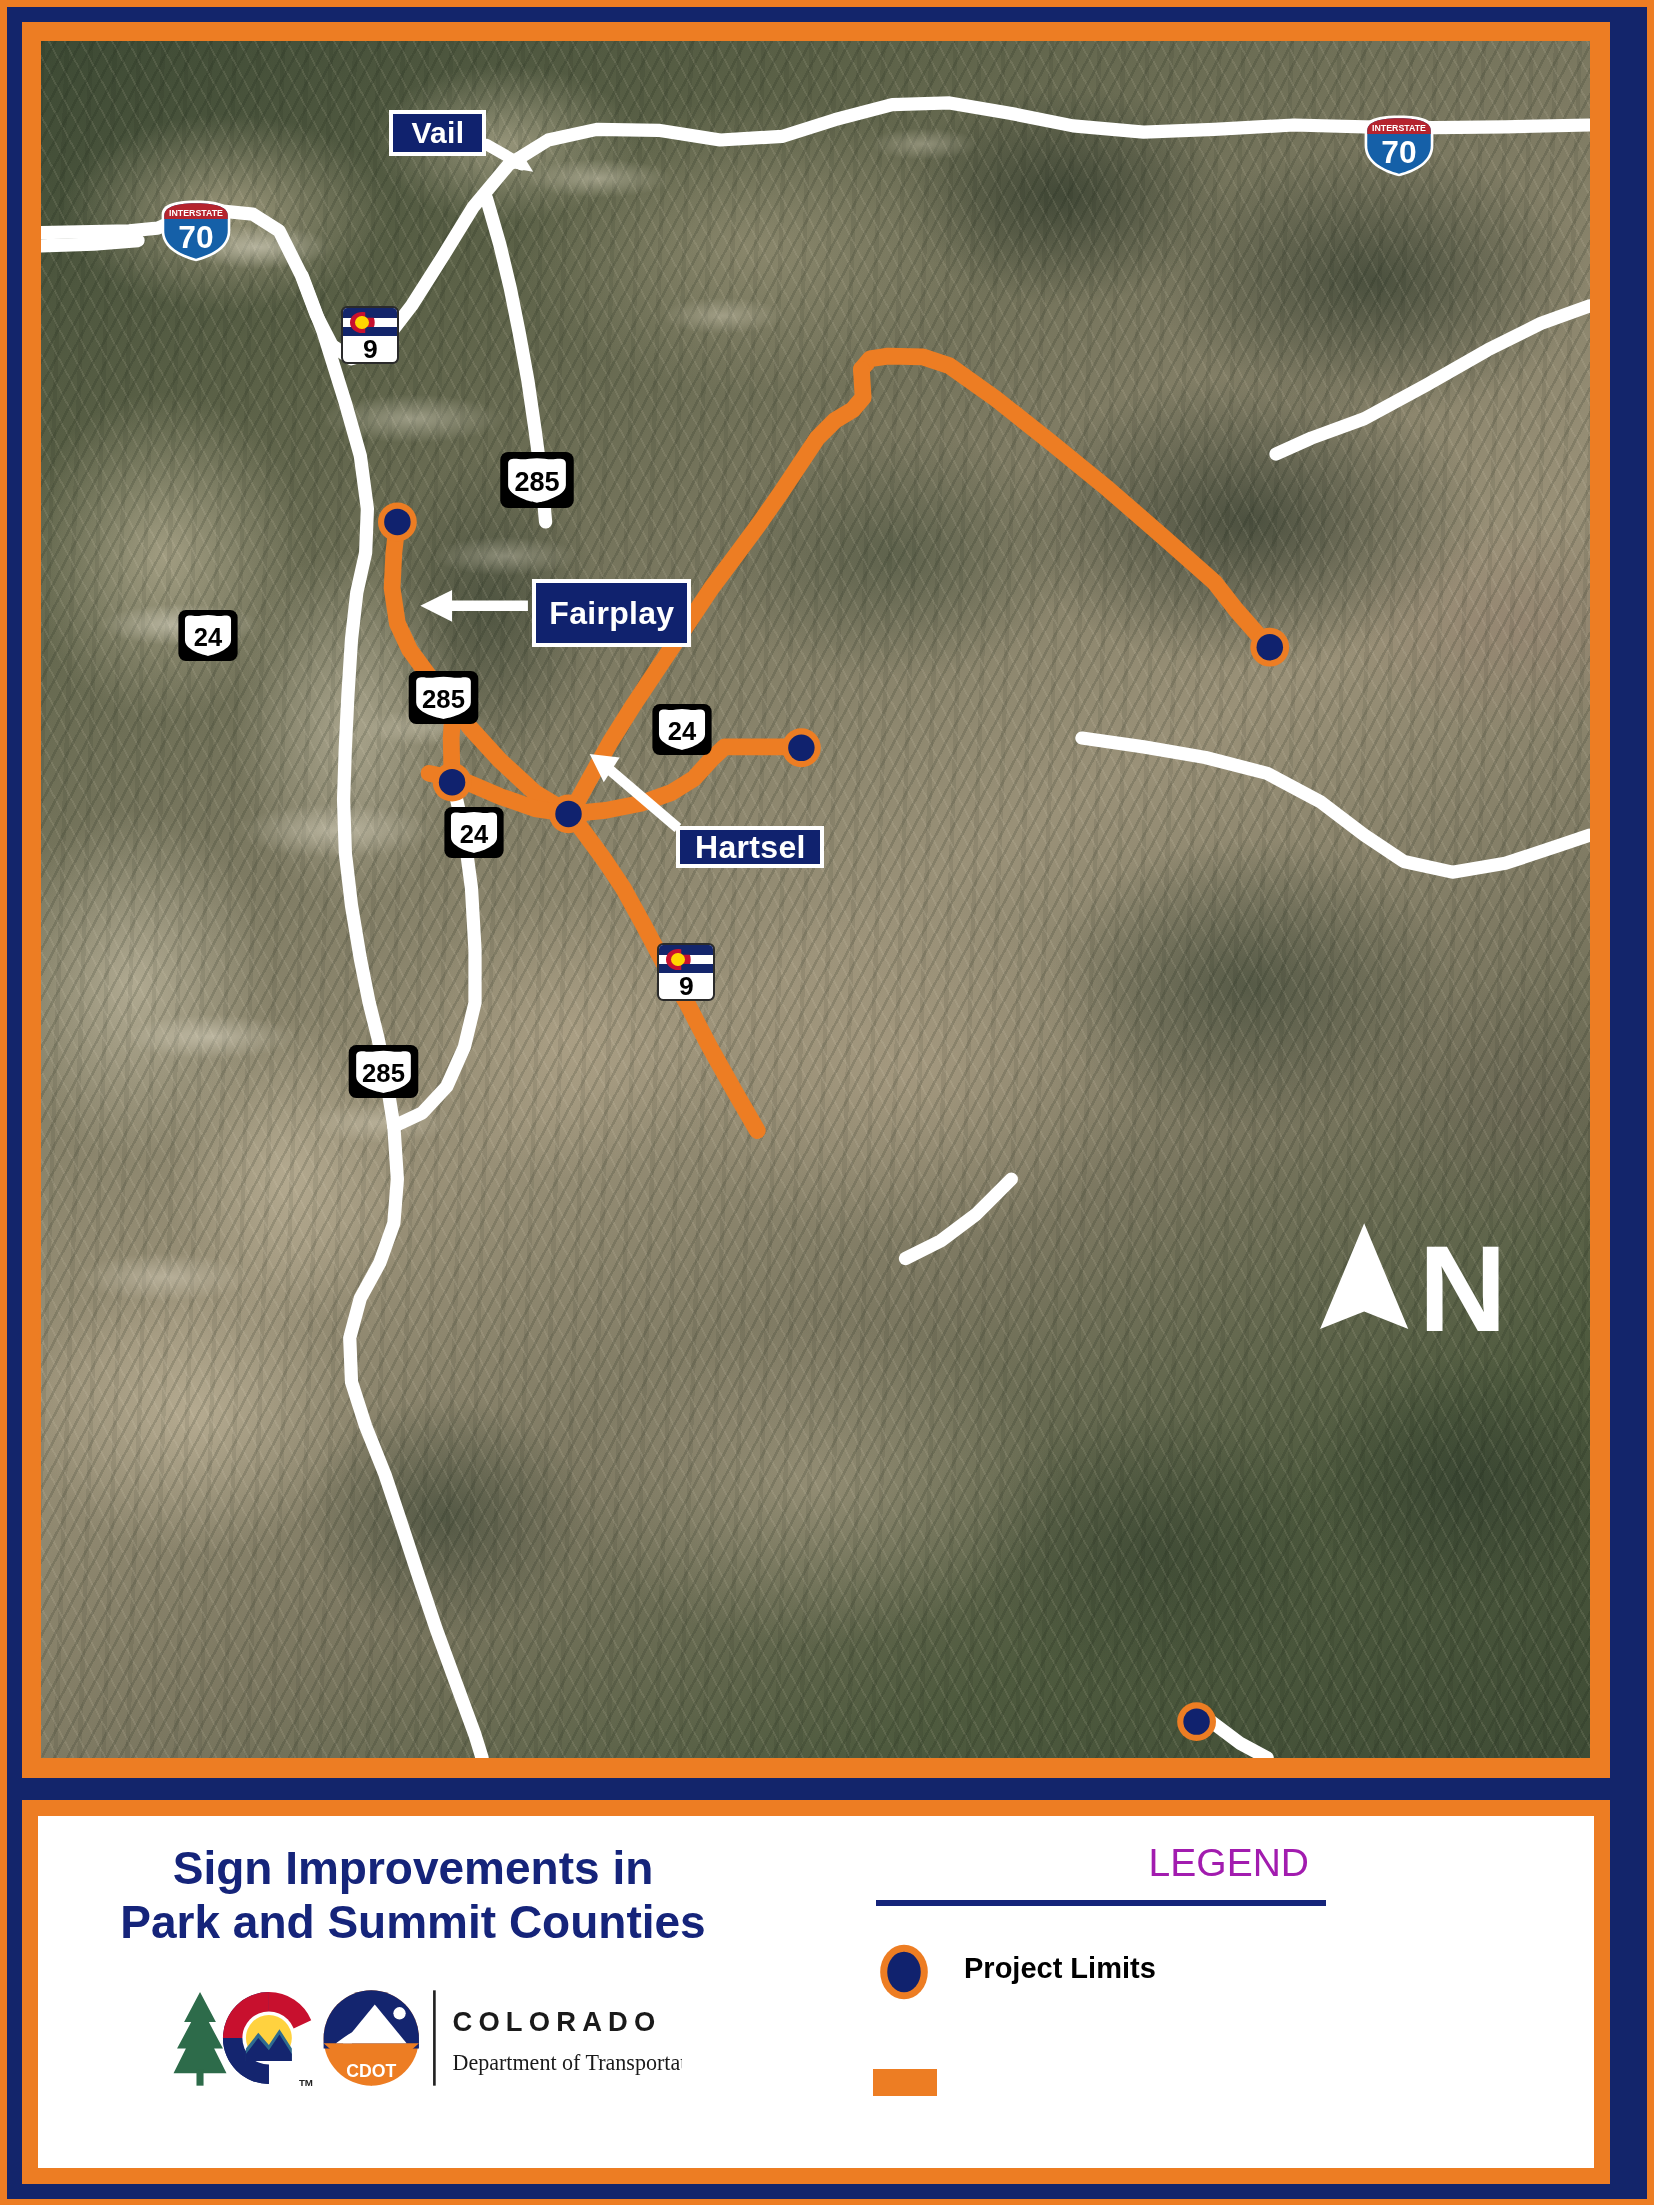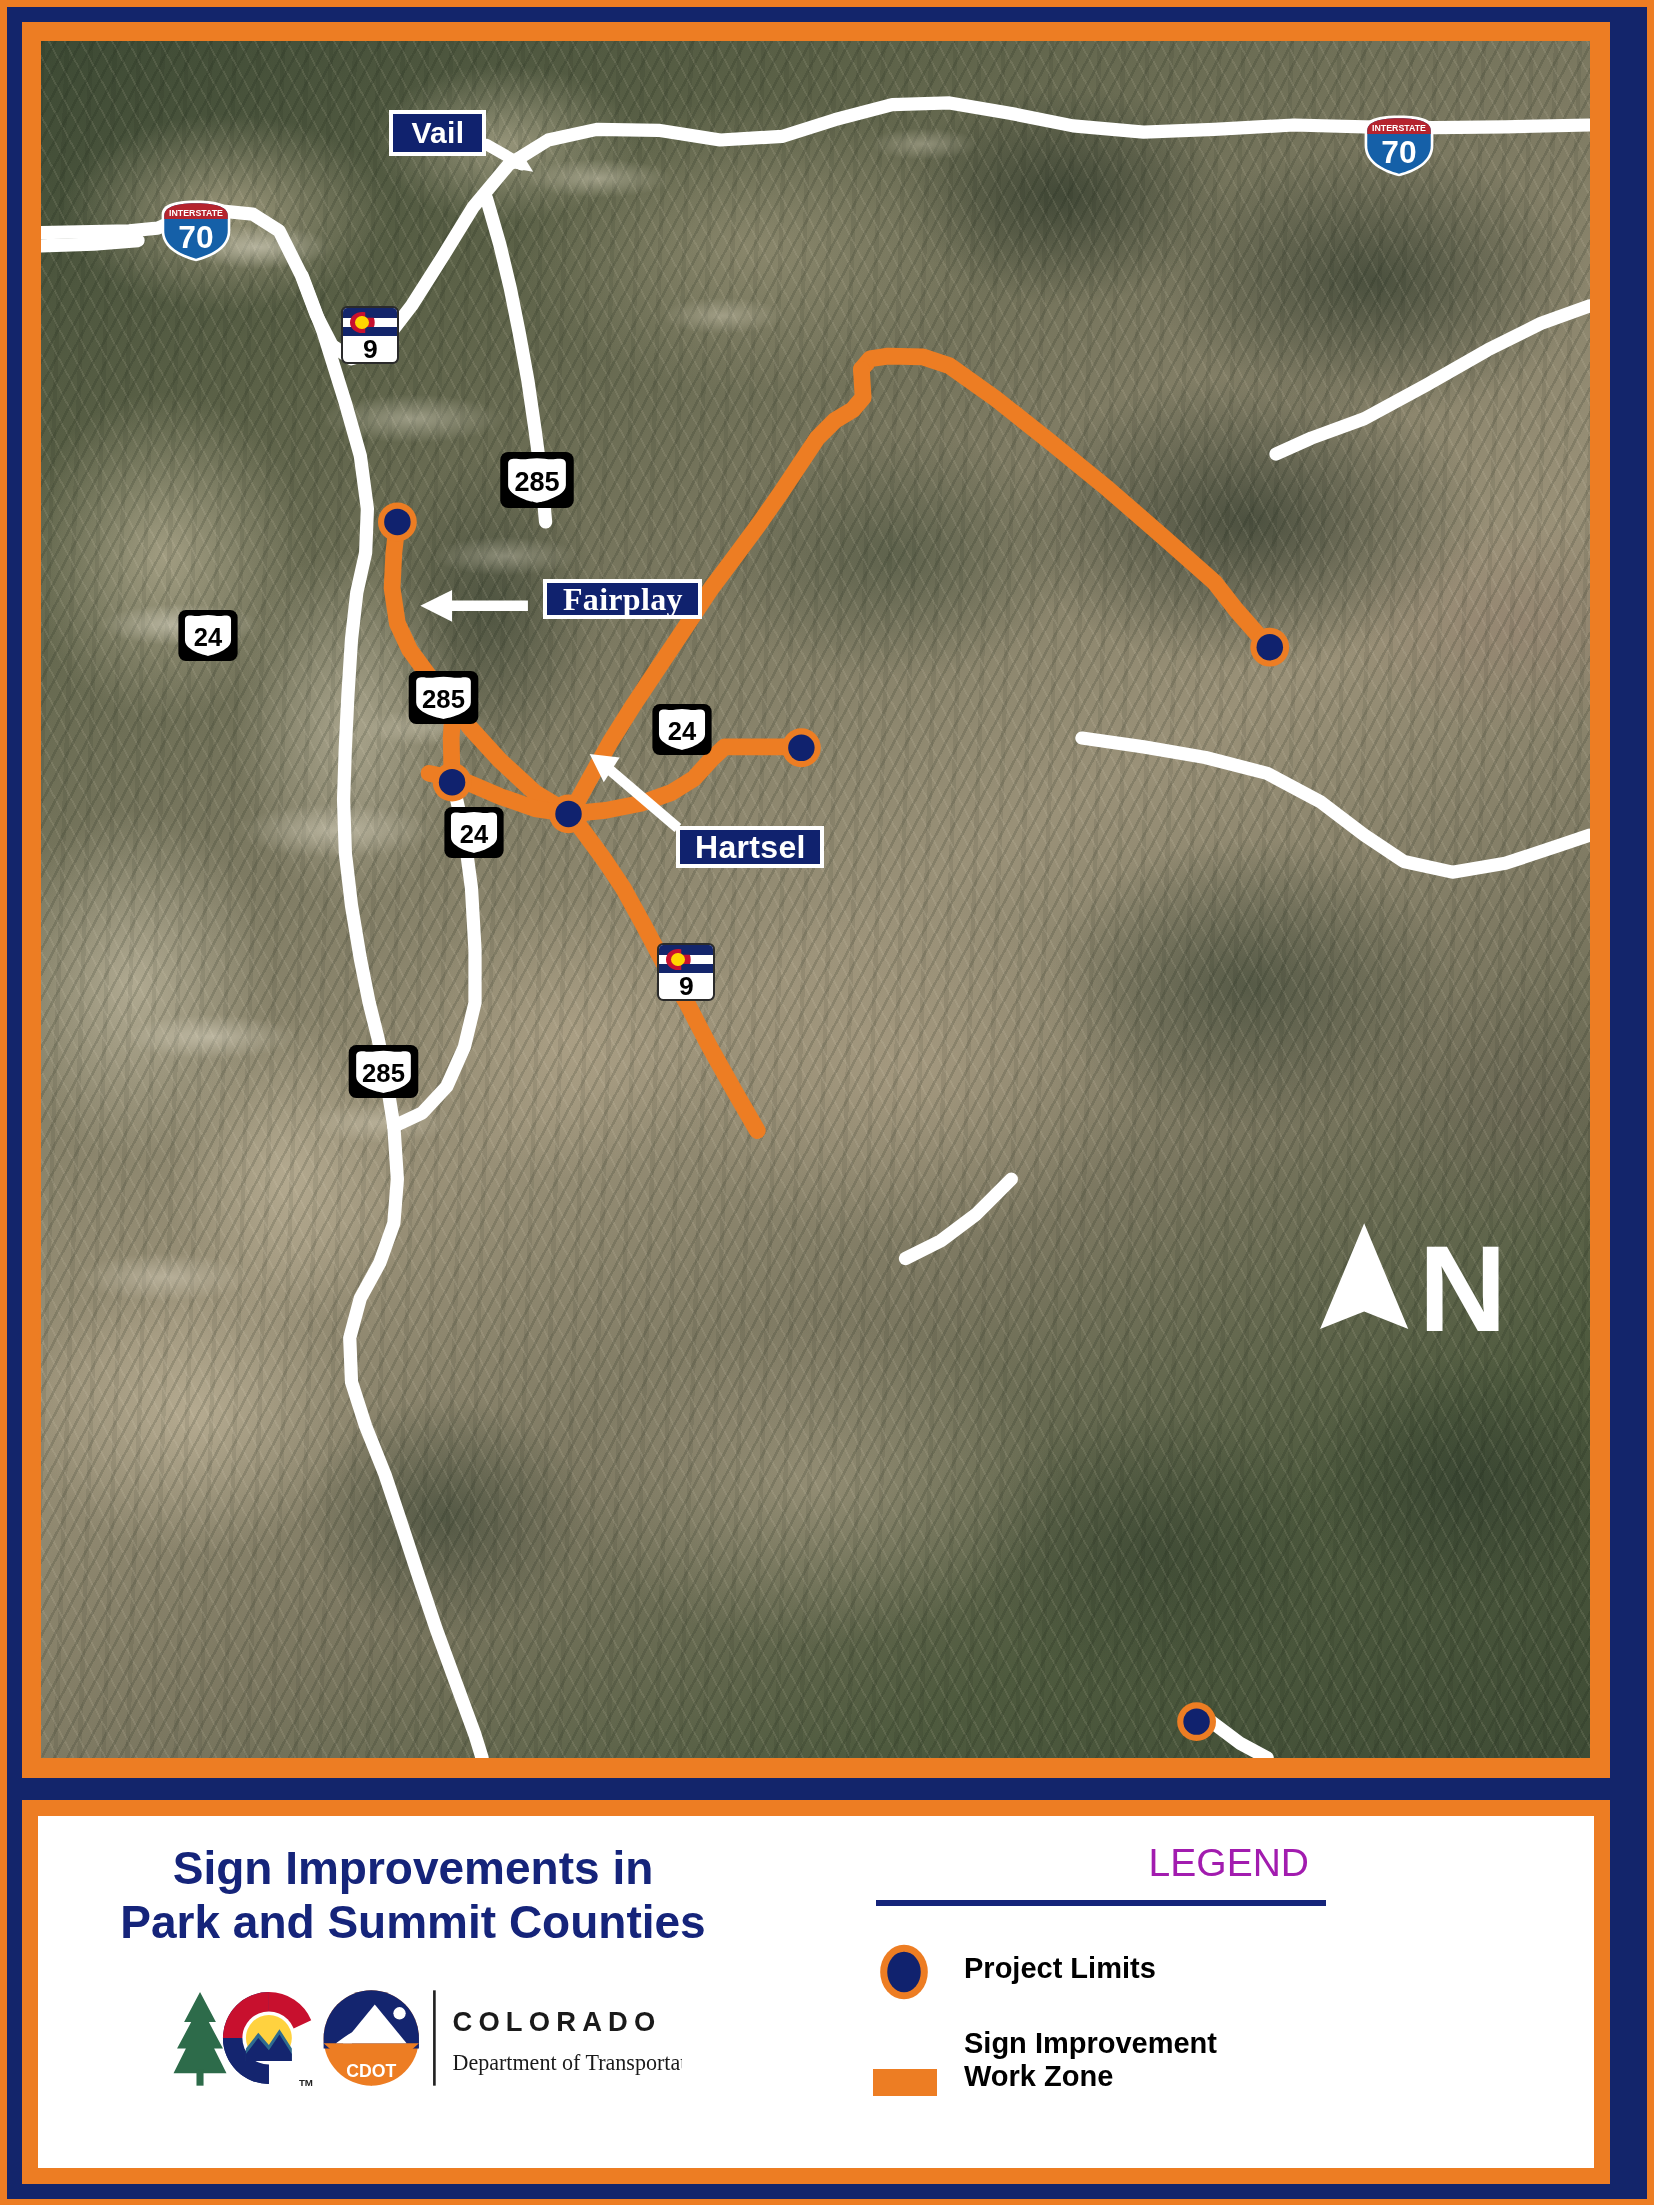--- a/index.html
+++ b/index.html
@@ -218,21 +218,21 @@
 
         <g>
           <polygon points="1500,1340 1550,1460 1500,1440 1450,1460" fill="#FFFFFF"></polygon>
           <text x="1562" y="1462" font-family="Liberation Sans, sans-serif" font-size="138" font-weight="700" fill="#FFFFFF">N</text>
         </g>
       </svg>
 
       <div class="citylabel" style="left:348px;top:58px;width:97px;height:46px;font-size:30px;margin-top:11px;">
         <span>Vail</span>
       </div>
-      <div class="citylabel" style="left:502px;top:538px;width:159px;height:40px;font-size:32px;font-family:Liberation Serif, serif;">
+      <div class="citylabel" style="left:491px;top:538px;width:159px;height:68px;font-size:32px;">
         <span>Fairplay</span>
       </div>
       <div class="citylabel" style="left:635px;top:785px;width:148px;height:42px;font-size:32px;">
         <span>Hartsel</span>
       </div>
 
       <div class="sh-i" style="left:1320px;top:71px;">
         <svg width="76" height="67" viewBox="0 0 86 76">
           <path d="M4 20 C4 10 14 4 43 4 C72 4 82 10 82 20 L82 38 C82 58 62 68 43 73 C24 68 4 58 4 38 Z" fill="#FFFFFF"></path>
           <path d="M7 21 C7 13 16 7 43 7 C70 7 79 13 79 21 L79 38 C79 56 61 65 43 70 C25 65 7 56 7 38 Z" fill="#1560A8"></path>
@@ -369,23 +369,19 @@
         <div class="legrow" style="left:0;top:106px;width:706px;height:62px;">
           <svg width="60" height="62" viewBox="0 0 68 70" style="position:absolute;left:42px;top:0;">
             <ellipse cx="34" cy="35" rx="27" ry="31" fill="#ED7D23"></ellipse>
             <ellipse cx="34" cy="35" rx="19" ry="23" fill="#10226E"></ellipse>
           </svg>
           <div class="legtext" style="left:132px;top:10.6px;">Project Limits</div>
         </div>
 
         <div class="legrow" style="left:0;top:190px;width:706px;height:97px;">
           <div style="position:absolute;left:41px;top:44px;width:64px;height:26.5px;background:#ED7D23;"></div>
-          <div class="legtext" style="left:132px;top:1.8px;">
-            <div>Sign Improvement</div>
-            <div>Work Zone</div>
-          </div>
         </div>
       </div>
 
     </div>
   </div>
 </div>
 
 
 </body></html>

